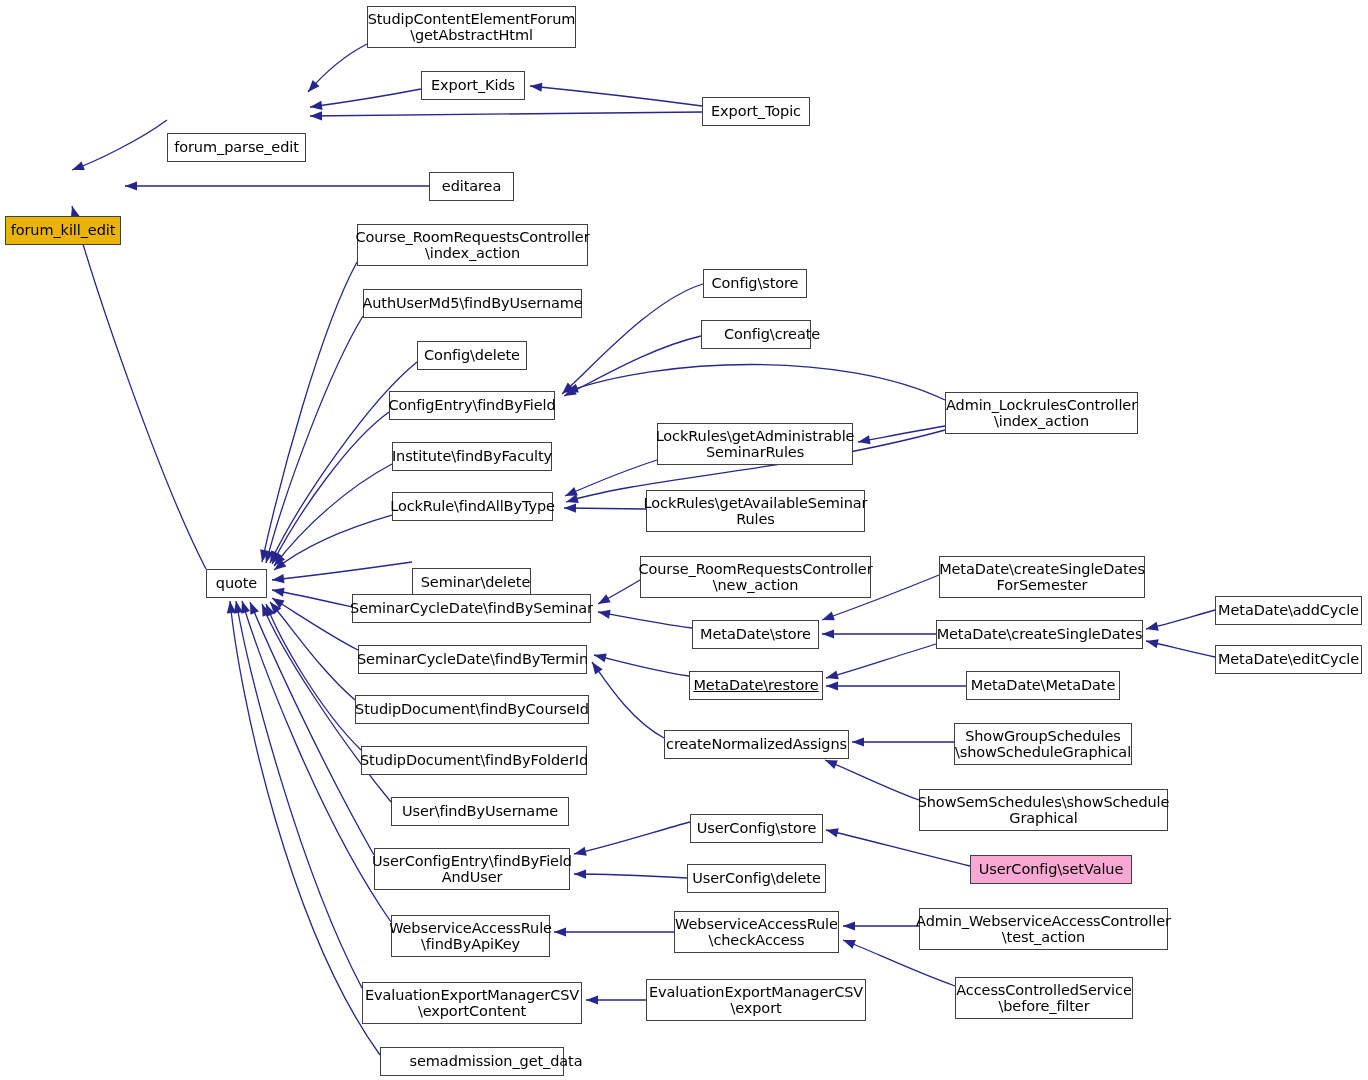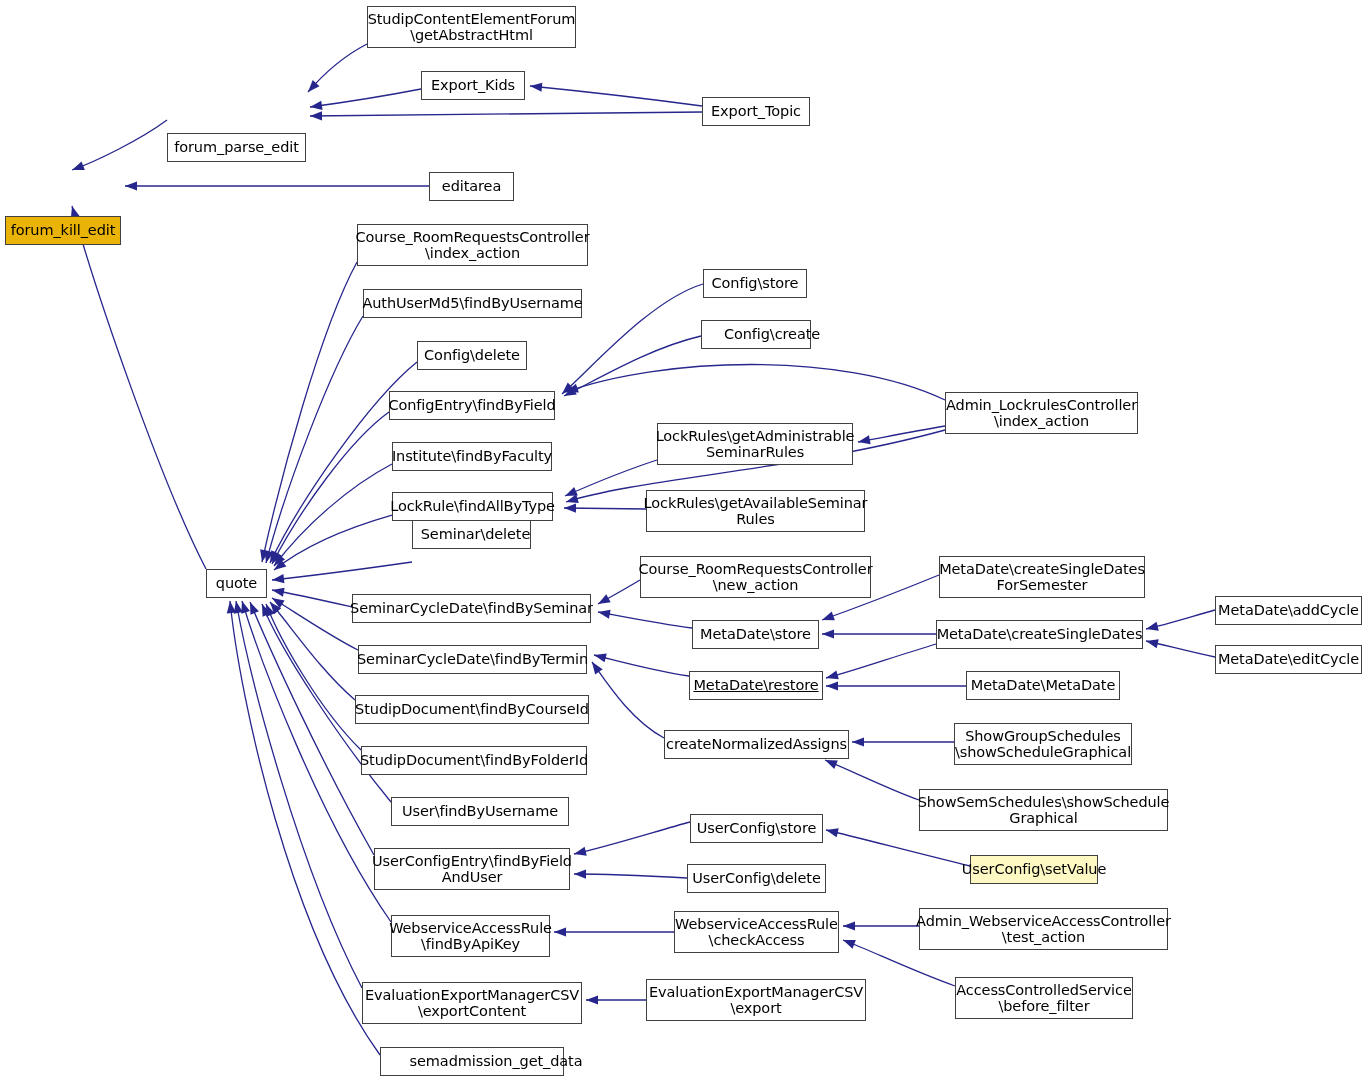--- a/index.html
+++ b/index.html
@@ -151,21 +151,21 @@
     <div class="node" style="left: 702px; top: 97px; width: 108px; height: 29px; background: rgb(255, 255, 255); border-color: rgb(64, 64, 64);">Export_Topic</div>
     <div class="node" style="left: 429px; top: 172px; width: 85px; height: 29px; background: rgb(255, 255, 255); border-color: rgb(64, 64, 64);">editarea</div>
     <div class="node" style="left: 206px; top: 569px; width: 61px; height: 29px; background: rgb(255, 255, 255); border-color: rgb(64, 64, 64);">quote</div>
     <div class="node" style="left: 357px; top: 224px; width: 231px; height: 42px; background: rgb(255, 255, 255); border-color: rgb(64, 64, 64);">Course_RoomRequestsController
 \index_action</div>
     <div class="node" style="left: 363px; top: 289px; width: 219px; height: 29px; background: rgb(255, 255, 255); border-color: rgb(64, 64, 64);">AuthUserMd5\findByUsername</div>
     <div class="node" style="left: 417px; top: 341px; width: 110px; height: 29px; background: rgb(255, 255, 255); border-color: rgb(64, 64, 64);">Config\delete</div>
     <div class="node" style="left: 389px; top: 391px; width: 166px; height: 29px; background: rgb(255, 255, 255); border-color: rgb(64, 64, 64);">ConfigEntry\findByField</div>
     <div class="node" style="left: 392px; top: 442px; width: 160px; height: 29px; background: rgb(255, 255, 255); border-color: rgb(64, 64, 64);">Institute\findByFaculty</div>
     <div class="node" style="left: 392px; top: 492px; width: 161px; height: 29px; background: rgb(255, 255, 255); border-color: rgb(64, 64, 64);">LockRule\findAllByType</div>
-    <div class="node" style="left: 412px; top: 520px; width: 119px; height: 29px; background: rgb(255, 255, 255); border-color: rgb(64, 64, 64); padding-left: 8px;">Seminar\delete</div>
+    <div class="node" style="left: 412px; top: 568px; width: 119px; height: 29px; background: rgb(255, 255, 255); border-color: rgb(64, 64, 64); padding-left: 8px;">Seminar\delete</div>
     <div class="node" style="left: 352px; top: 594px; width: 239px; height: 29px; background: rgb(255, 255, 255); border-color: rgb(64, 64, 64);">SeminarCycleDate\findBySeminar</div>
     <div class="node" style="left: 358px; top: 645px; width: 229px; height: 29px; background: rgb(255, 255, 255); border-color: rgb(64, 64, 64);">SeminarCycleDate\findByTermin</div>
     <div class="node" style="left: 355px; top: 695px; width: 234px; height: 29px; background: rgb(255, 255, 255); border-color: rgb(64, 64, 64);">StudipDocument\findByCourseId</div>
     <div class="node" style="left: 361px; top: 746px; width: 226px; height: 29px; background: rgb(255, 255, 255); border-color: rgb(64, 64, 64);">StudipDocument\findByFolderId</div>
     <div class="node" style="left: 391px; top: 797px; width: 178px; height: 29px; background: rgb(255, 255, 255); border-color: rgb(64, 64, 64);">User\findByUsername</div>
     <div class="node" style="left: 374px; top: 848px; width: 196px; height: 42px; background: rgb(255, 255, 255); border-color: rgb(64, 64, 64);">UserConfigEntry\findByField
 AndUser</div>
     <div class="node" style="left: 391px; top: 915px; width: 159px; height: 42px; background: rgb(255, 255, 255); border-color: rgb(64, 64, 64);">WebserviceAccessRule
 \findByApiKey</div>
     <div class="node" style="left: 362px; top: 982px; width: 220px; height: 42px; background: rgb(255, 255, 255); border-color: rgb(64, 64, 64);">EvaluationExportManagerCSV
@@ -191,20 +191,20 @@
     <div class="node" style="left: 945px; top: 392px; width: 193px; height: 42px; background: rgb(255, 255, 255); border-color: rgb(64, 64, 64);">Admin_LockrulesController
 \index_action</div>
     <div class="node" style="left: 939px; top: 556px; width: 206px; height: 42px; background: rgb(255, 255, 255); border-color: rgb(64, 64, 64);">MetaDate\createSingleDates
 ForSemester</div>
     <div class="node" style="left: 936px; top: 620px; width: 207px; height: 29px; background: rgb(255, 255, 255); border-color: rgb(64, 64, 64);">MetaDate\createSingleDates</div>
     <div class="node" style="left: 966px; top: 671px; width: 154px; height: 29px; background: rgb(255, 255, 255); border-color: rgb(64, 64, 64);">MetaDate\MetaDate</div>
     <div class="node" style="left: 954px; top: 723px; width: 178px; height: 42px; background: rgb(255, 255, 255); border-color: rgb(64, 64, 64);">ShowGroupSchedules
 \showScheduleGraphical</div>
     <div class="node" style="left: 919px; top: 789px; width: 249px; height: 42px; background: rgb(255, 255, 255); border-color: rgb(64, 64, 64);">ShowSemSchedules\showSchedule
 Graphical</div>
-    <div class="node" style="left: 970px; top: 855px; width: 128px; height: 29px; background: #fef9c3; border-color: rgb(64, 64, 64);">UserConfig\setValue</div>
+    <div class="node" style="left: 970px; top: 855px; width: 162px; height: 29px; background: #f9a8d4; border-color: rgb(64, 64, 64);">UserConfig\setValue</div>
     <div class="node" style="left: 919px; top: 908px; width: 249px; height: 42px; background: rgb(255, 255, 255); border-color: rgb(64, 64, 64);">Admin_WebserviceAccessController
 \test_action</div>
     <div class="node" style="left: 955px; top: 977px; width: 178px; height: 42px; background: rgb(255, 255, 255); border-color: rgb(64, 64, 64);">AccessControlledService
 \before_filter</div>
     <div class="node" style="left: 1215px; top: 596px; width: 147px; height: 29px; background: rgb(255, 255, 255); border-color: rgb(64, 64, 64);">MetaDate\addCycle</div>
     <div class="node" style="left: 1215px; top: 645px; width: 147px; height: 29px; background: rgb(255, 255, 255); border-color: rgb(64, 64, 64);">MetaDate\editCycle</div>
   </div>
 
 </body></html>

